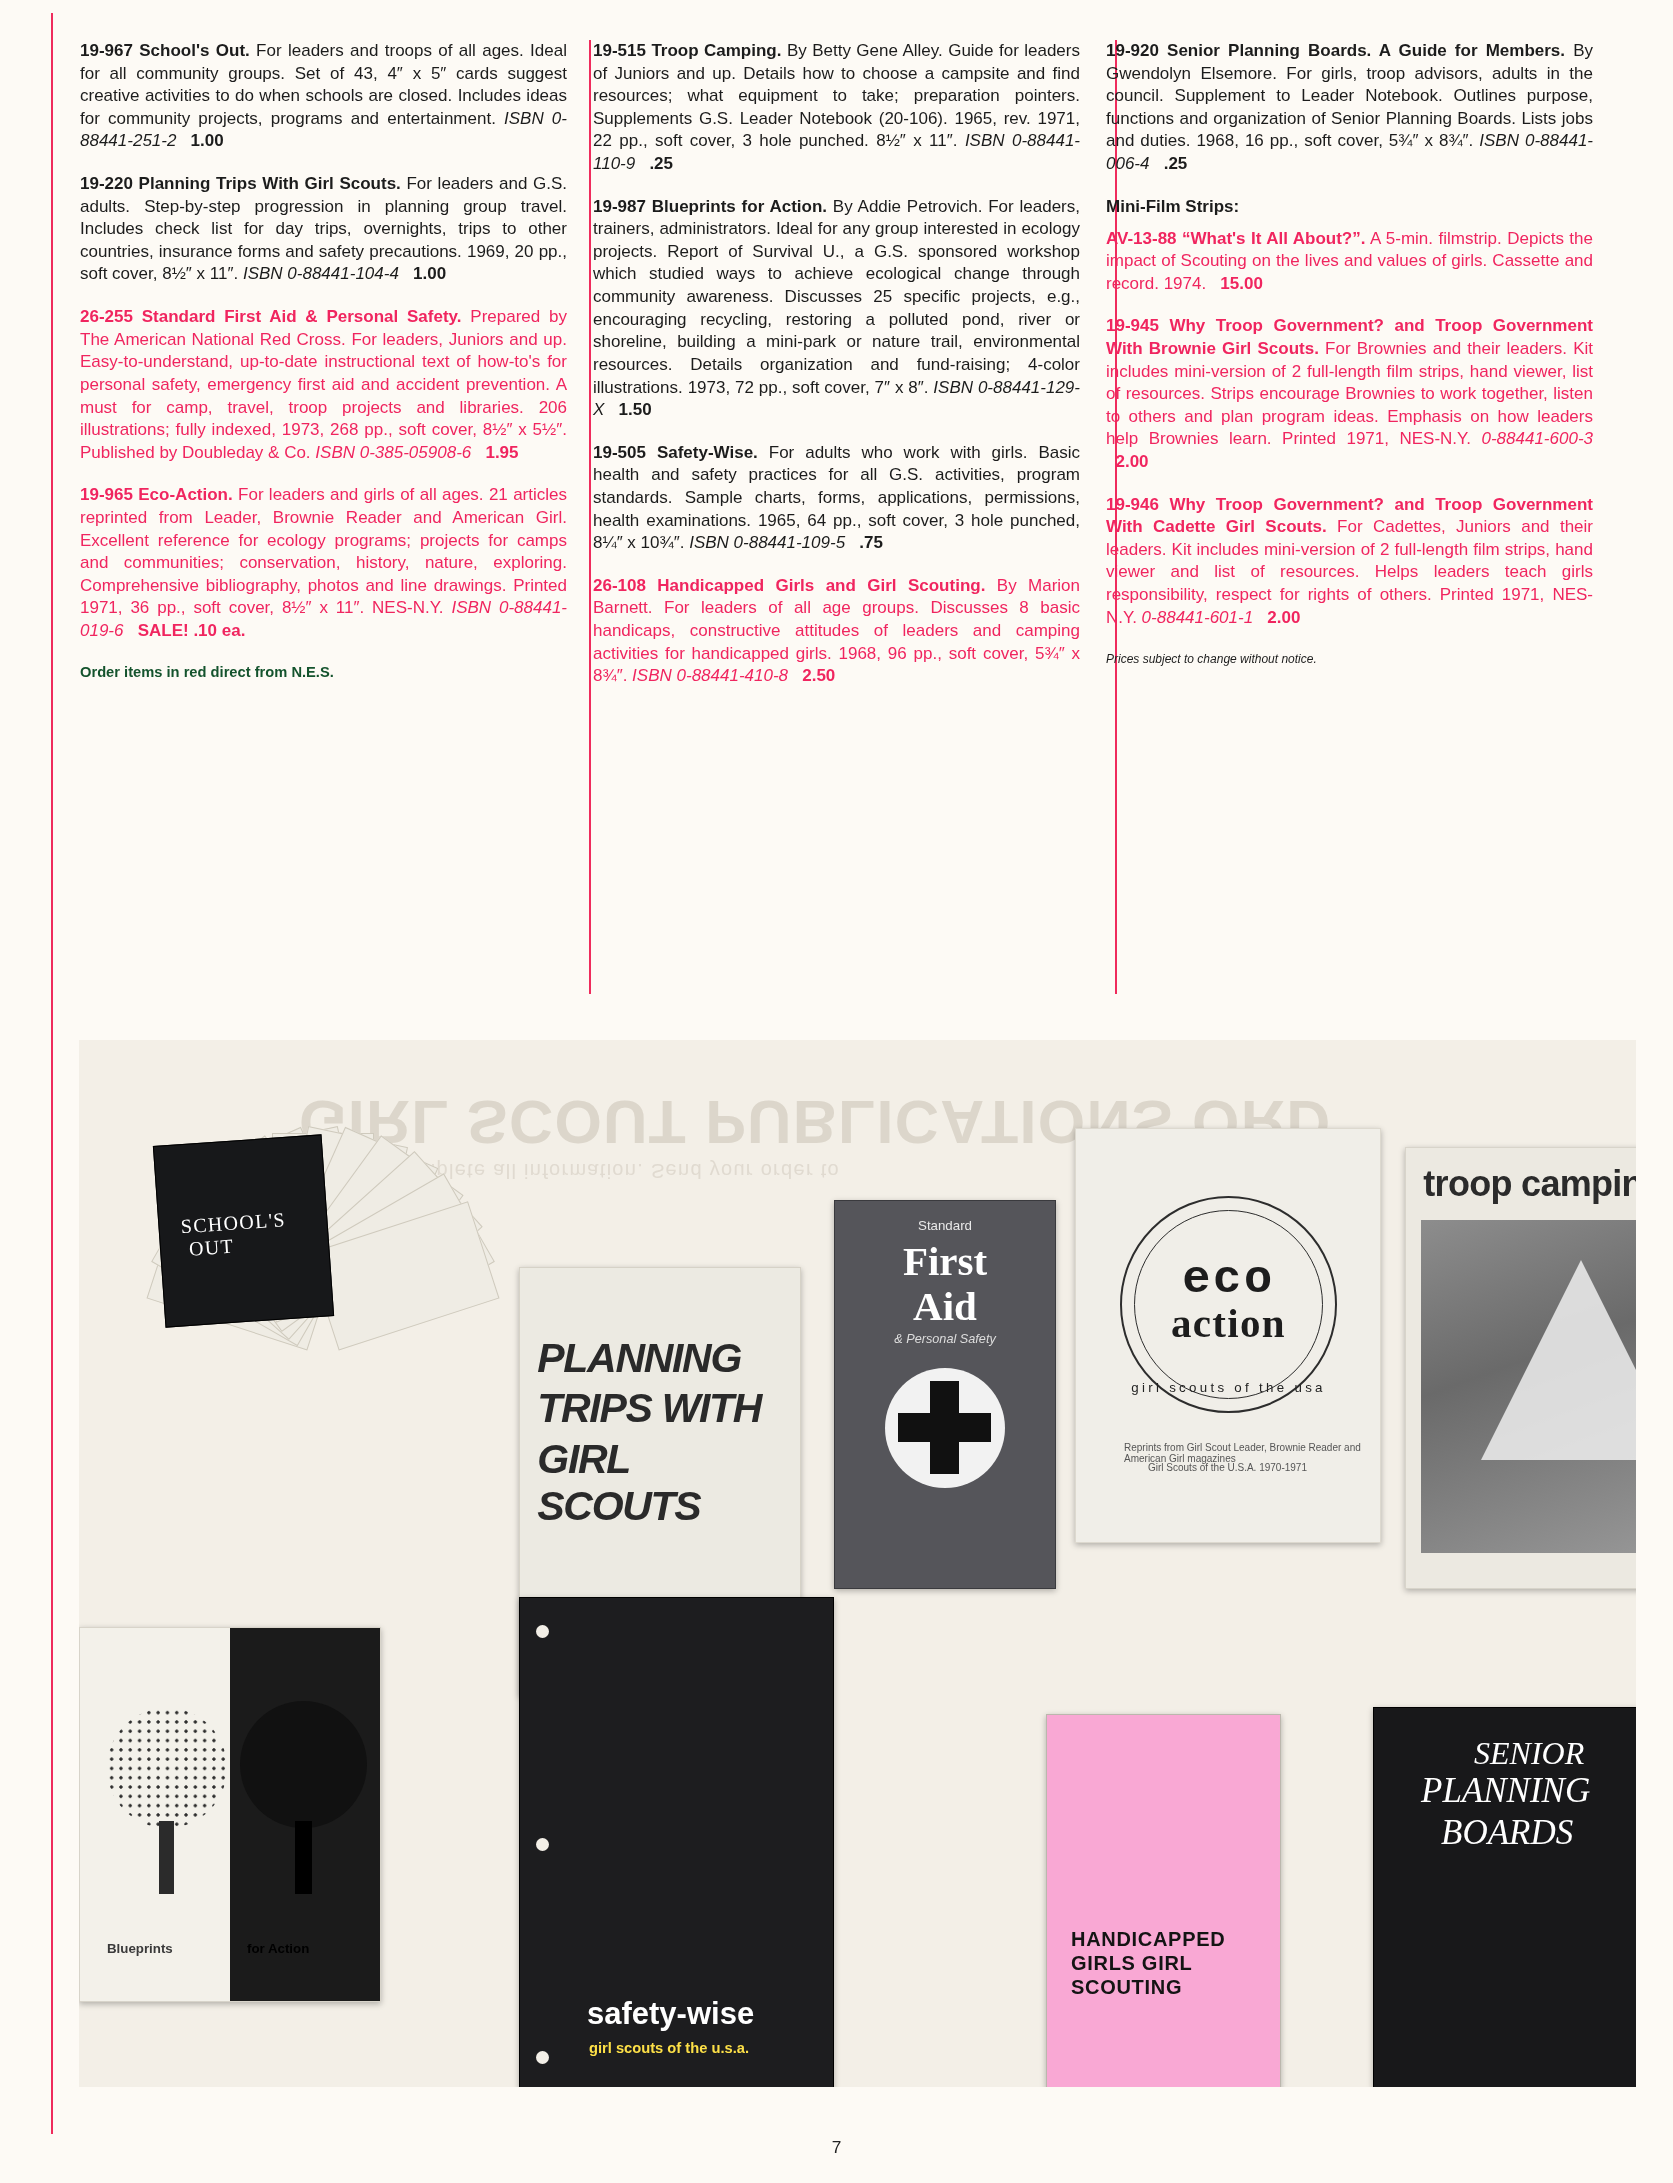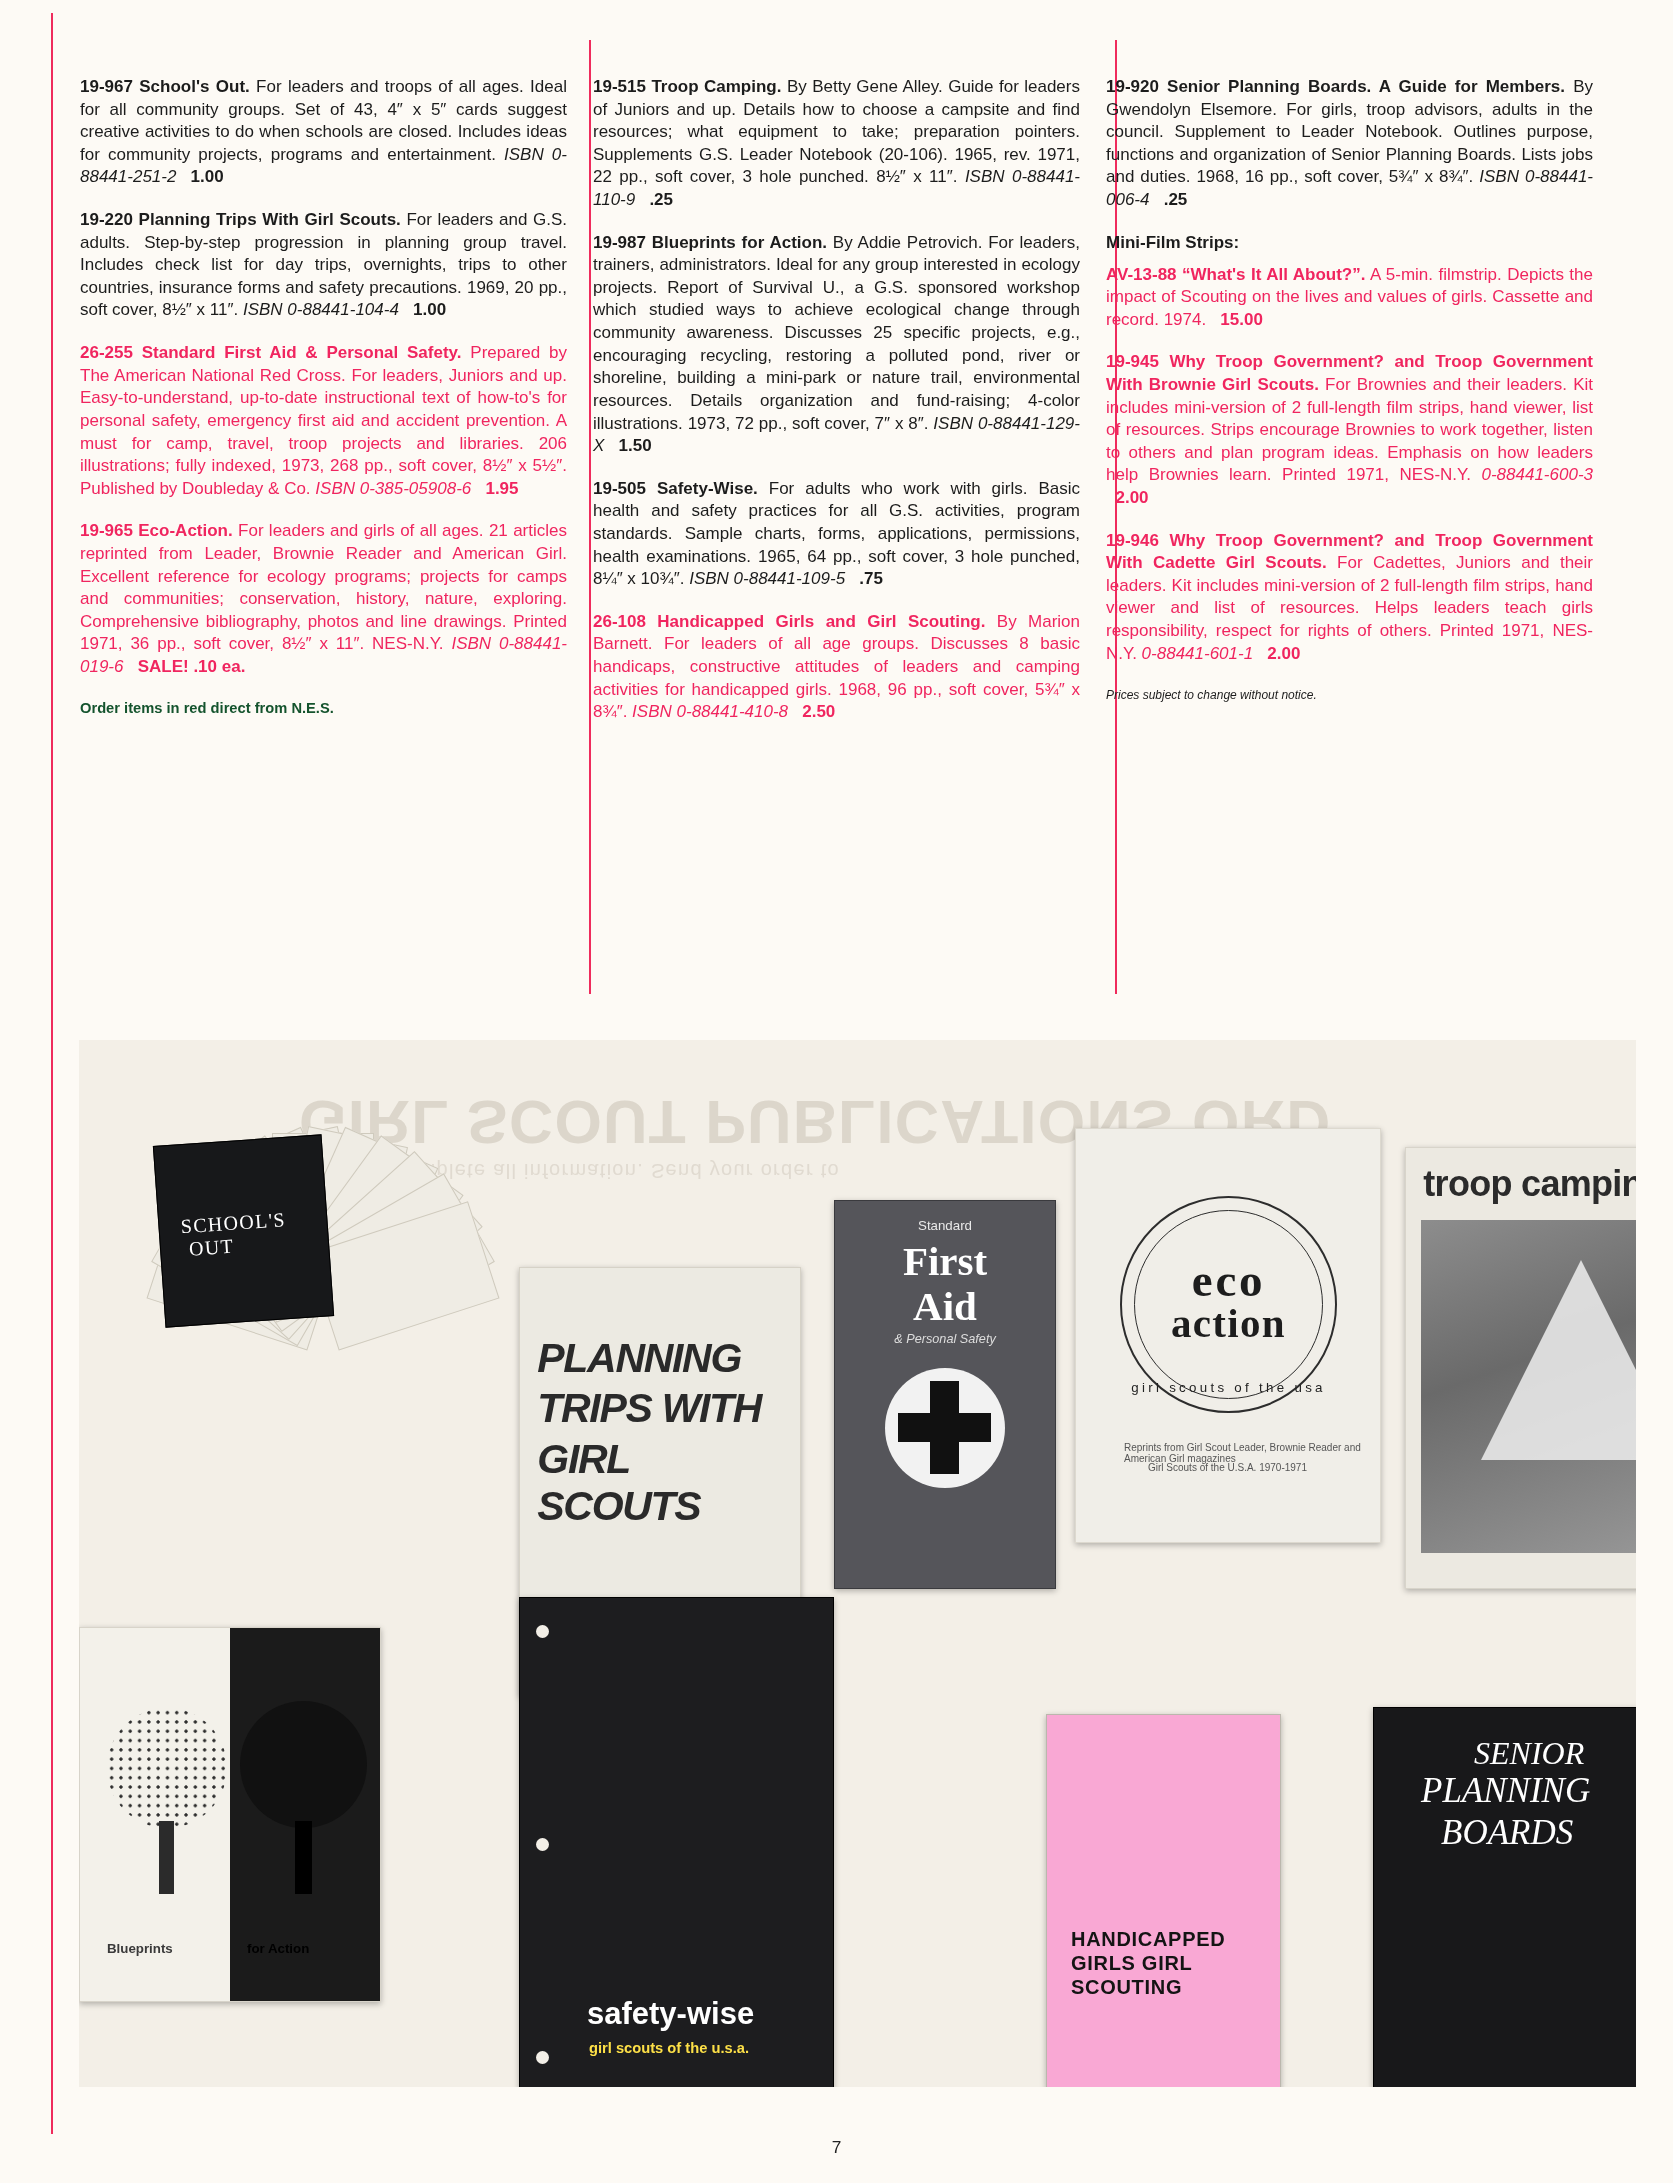--- a/index.html
+++ b/index.html
@@ -29,21 +29,20 @@
   }
   .rule-v { width: 2px; }
 
   .cols {
     position: absolute;
     left: 80px;
     top: 40px;
     width: 1554px;
     display: flex;
     gap: 26px;
-    margin-top: 36px;
   }
   .col {
     width: 487px;
     font-size: 17px;
     line-height: 1.33;
     color: #1c1c1c;
     text-align: justify;
   }
   .col.mid { width: 487px; }
   .col.right { width: 487px; }
@@ -220,21 +219,21 @@
   .eco-seal {
     position:absolute;
     left: 44px; top: 67px;
     width: 213px; height: 213px;
     border: 2px solid #2d2d2d;
     border-radius: 50%;
   }
   .eco-seal .e1 {
     position:absolute; left:0; right:0; top: 55px;
     text-align:center; font-size: 47px; font-weight:bold;
-    font-family:Liberation Serif, serif; color:#1d1d1d;
+    font-family:Liberation Mono, monospace; color:#1d1d1d;
     letter-spacing: 2.7px;
   }
   .eco-seal .e2 {
     position:absolute; left:0; right:0; top: 101px;
     text-align:center; font-size: 41px; font-weight:bold;
     font-family:"Liberation Serif", serif; color:#1d1d1d;
     letter-spacing: 1.3px;
   }
   .eco-seal .ring {
     position:absolute; left: 12px; top: 12px; right:12px; bottom:12px;

